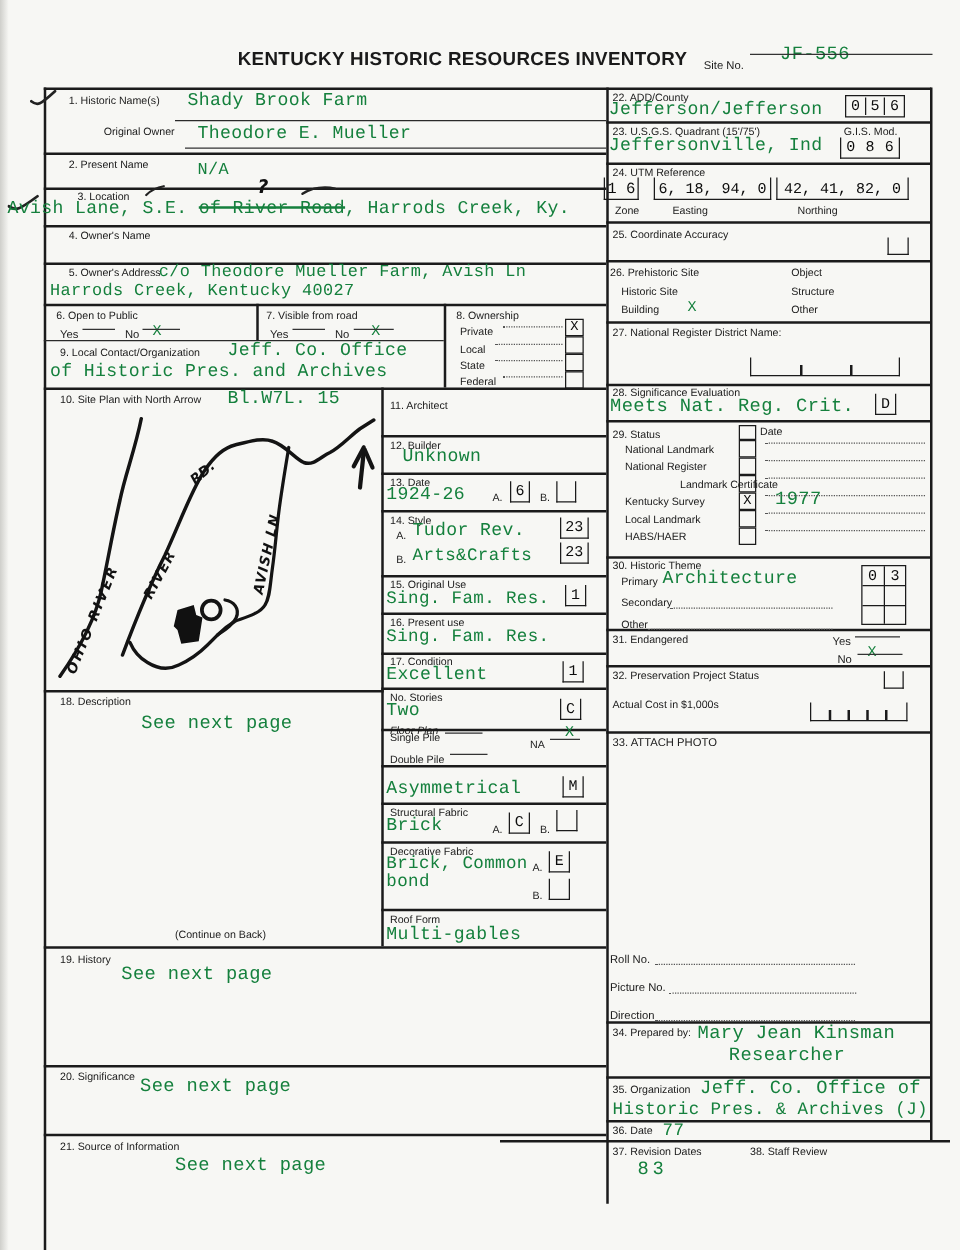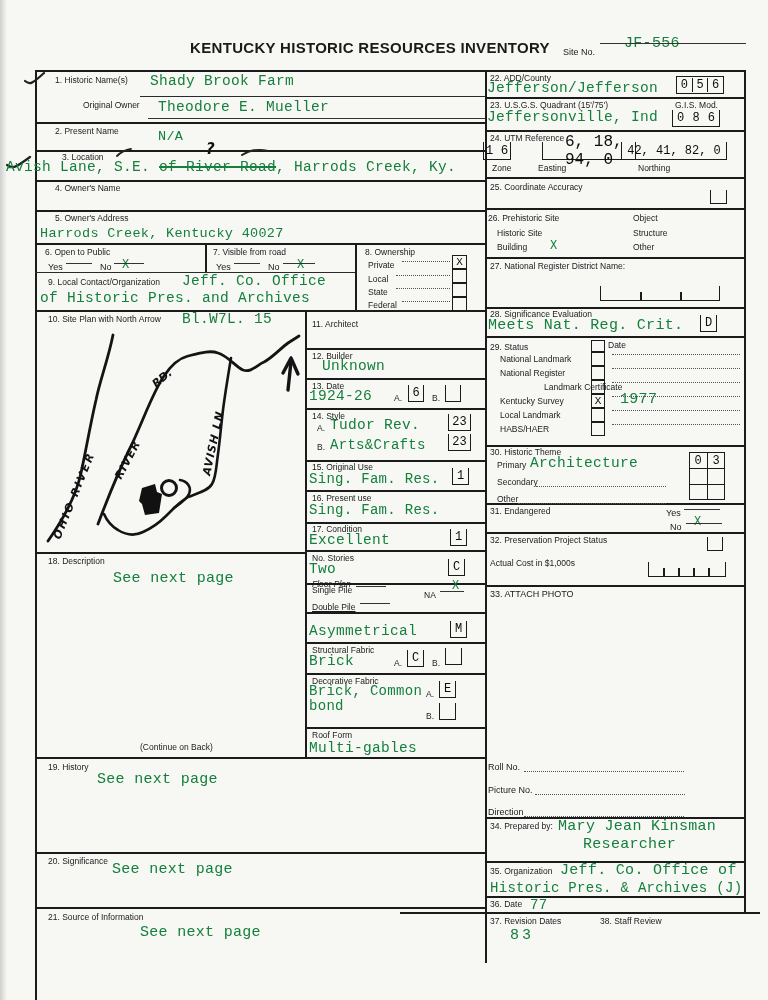--- a/index.html
+++ b/index.html
@@ -110,20 +110,21 @@
   <div class="typed" style="left:6px;top:159px;font-size:14.5px;">
     <span>Avish Lane, S.E. </span><span class="strike">of River Road</span><span>, Harrods Creek, Ky.</span>
   </div>
   <div class="hw" style="left:206px;top:140px;font-size:15px;">?</div>
   <svg width="30" height="10" style="left:240px;top:147px;" viewBox="0 0 30 10">
     <path d="M2,8 C10,3 20,2 28,4" stroke="#222" stroke-width="2" fill="none" stroke-linecap="round"></path>
     </svg>
 
   <div class="lbl" style="left:55px;top:184px;">4. Owner's Name</div>
   <div class="lbl" style="left:55px;top:214px;">5. Owner's Address</div>
+  <div class="typed" style="left:127px;top:211px;">c/o Theodore Mueller Farm, Avish Ln</div>
   <div class="typed" style="left:40px;top:226px;">Harrods Creek, Kentucky 40027</div>
 
   <div class="lbl" style="left:45px;top:248px;">6. Open to Public</div>
   <div class="lbl" style="left:48px;top:263px;font-size:9px;">Yes</div>
   <div class="sline" style="left:66px;top:263px;width:26px;"></div>
   <div class="lbl" style="left:100px;top:263px;font-size:9px;">No</div>
   <div class="typed" style="left:122px;top:258px;font-size:12px;">X</div>
   <div class="sline" style="left:114px;top:263px;width:30px;"></div>
 
   <div class="lbl" style="left:213px;top:248px;">7. Visible from road</div>
@@ -202,21 +203,21 @@
 
   <div class="lbl" style="left:312px;top:554px;">No. Stories</div>
   <div class="typed" style="left:309px;top:561px;font-size:14.5px;">Two</div>
   <div class="obx" style="left:448px;top:559px;width:17px;height:17px;">C</div>
 
   <div class="lbl" style="left:312px;top:586px;">Single Pile</div>
   <div class="sline" style="left:356px;top:586px;width:30px;"></div>
   <div class="typed" style="left:452px;top:579px;font-size:12px;">X</div>
   <div class="lbl" style="left:424px;top:591px;">NA</div>
   <div class="sline" style="left:440px;top:591px;width:24px;"></div>
-  <div class="lbl" style="left:312px;top:603px;text-decoration:underline;">Double Pile</div>
+  <div class="lbl" style="left:312px;top:603px;">Double Pile</div>
   <div class="sline" style="left:360px;top:603px;width:30px;"></div>
 
   <div class="lbl" style="left:312px;top:580px;font-style:italic;">Floor Plan</div>
   <div class="typed" style="left:309px;top:623px;font-size:14.5px;">Asymmetrical</div>
   <div class="obx" style="left:450px;top:621px;width:17px;height:17px;">M</div>
 
   <div class="lbl" style="left:312px;top:646px;">Structural Fabric</div>
   <div class="typed" style="left:309px;top:653px;font-size:14.5px;">Brick</div>
   <div class="lbl" style="left:394px;top:659px;">A.</div>
   <div class="obx" style="left:407px;top:650px;width:17px;height:17px;">C</div>
@@ -255,21 +256,21 @@
   <div class="lbl" style="left:675px;top:101px;">G.I.S. Mod.</div>
   <div class="typed" style="left:487px;top:109px;font-size:14.5px;">Jeffersonville, Ind</div>
   <div class="obx cells" style="left:672px;top:110px;width:48px;height:17px;">
     <span>0</span>
       <span>8</span>
       <span>6</span>
   </div>
 
   <div class="lbl" style="left:490px;top:134px;">24. UTM Reference</div>
   <div class="obx" style="left:483px;top:142px;width:28px;height:18px;font-size:12.5px;">1 6</div>
-  <div class="obx" style="left:542px;top:142px;width:94px;height:18px;font-size:16px;padding-left:22px;">6, 18, 94, 0</div>
+  <div class="obx" style="left:523px;top:142px;width:94px;height:18px;font-size:12px;">6, 18, 94, 0</div>
   <div class="obx" style="left:621px;top:142px;width:106px;height:18px;font-size:12px;">42, 41, 82, 0</div>
   <div class="lbl" style="left:492px;top:164px;">Zone</div>
   <div class="lbl" style="left:538px;top:164px;">Easting</div>
   <div class="lbl" style="left:638px;top:164px;">Northing</div>
 
   <div class="lbl" style="left:490px;top:183px;">25. Coordinate Accuracy</div>
   <div class="obx" style="left:710px;top:190px;width:17px;height:14px;"></div>
 
   <div class="lbl" style="left:488px;top:214px;">26. Prehistoric Site</div>
   <div class="lbl" style="left:497px;top:229px;">Historic Site</div>

